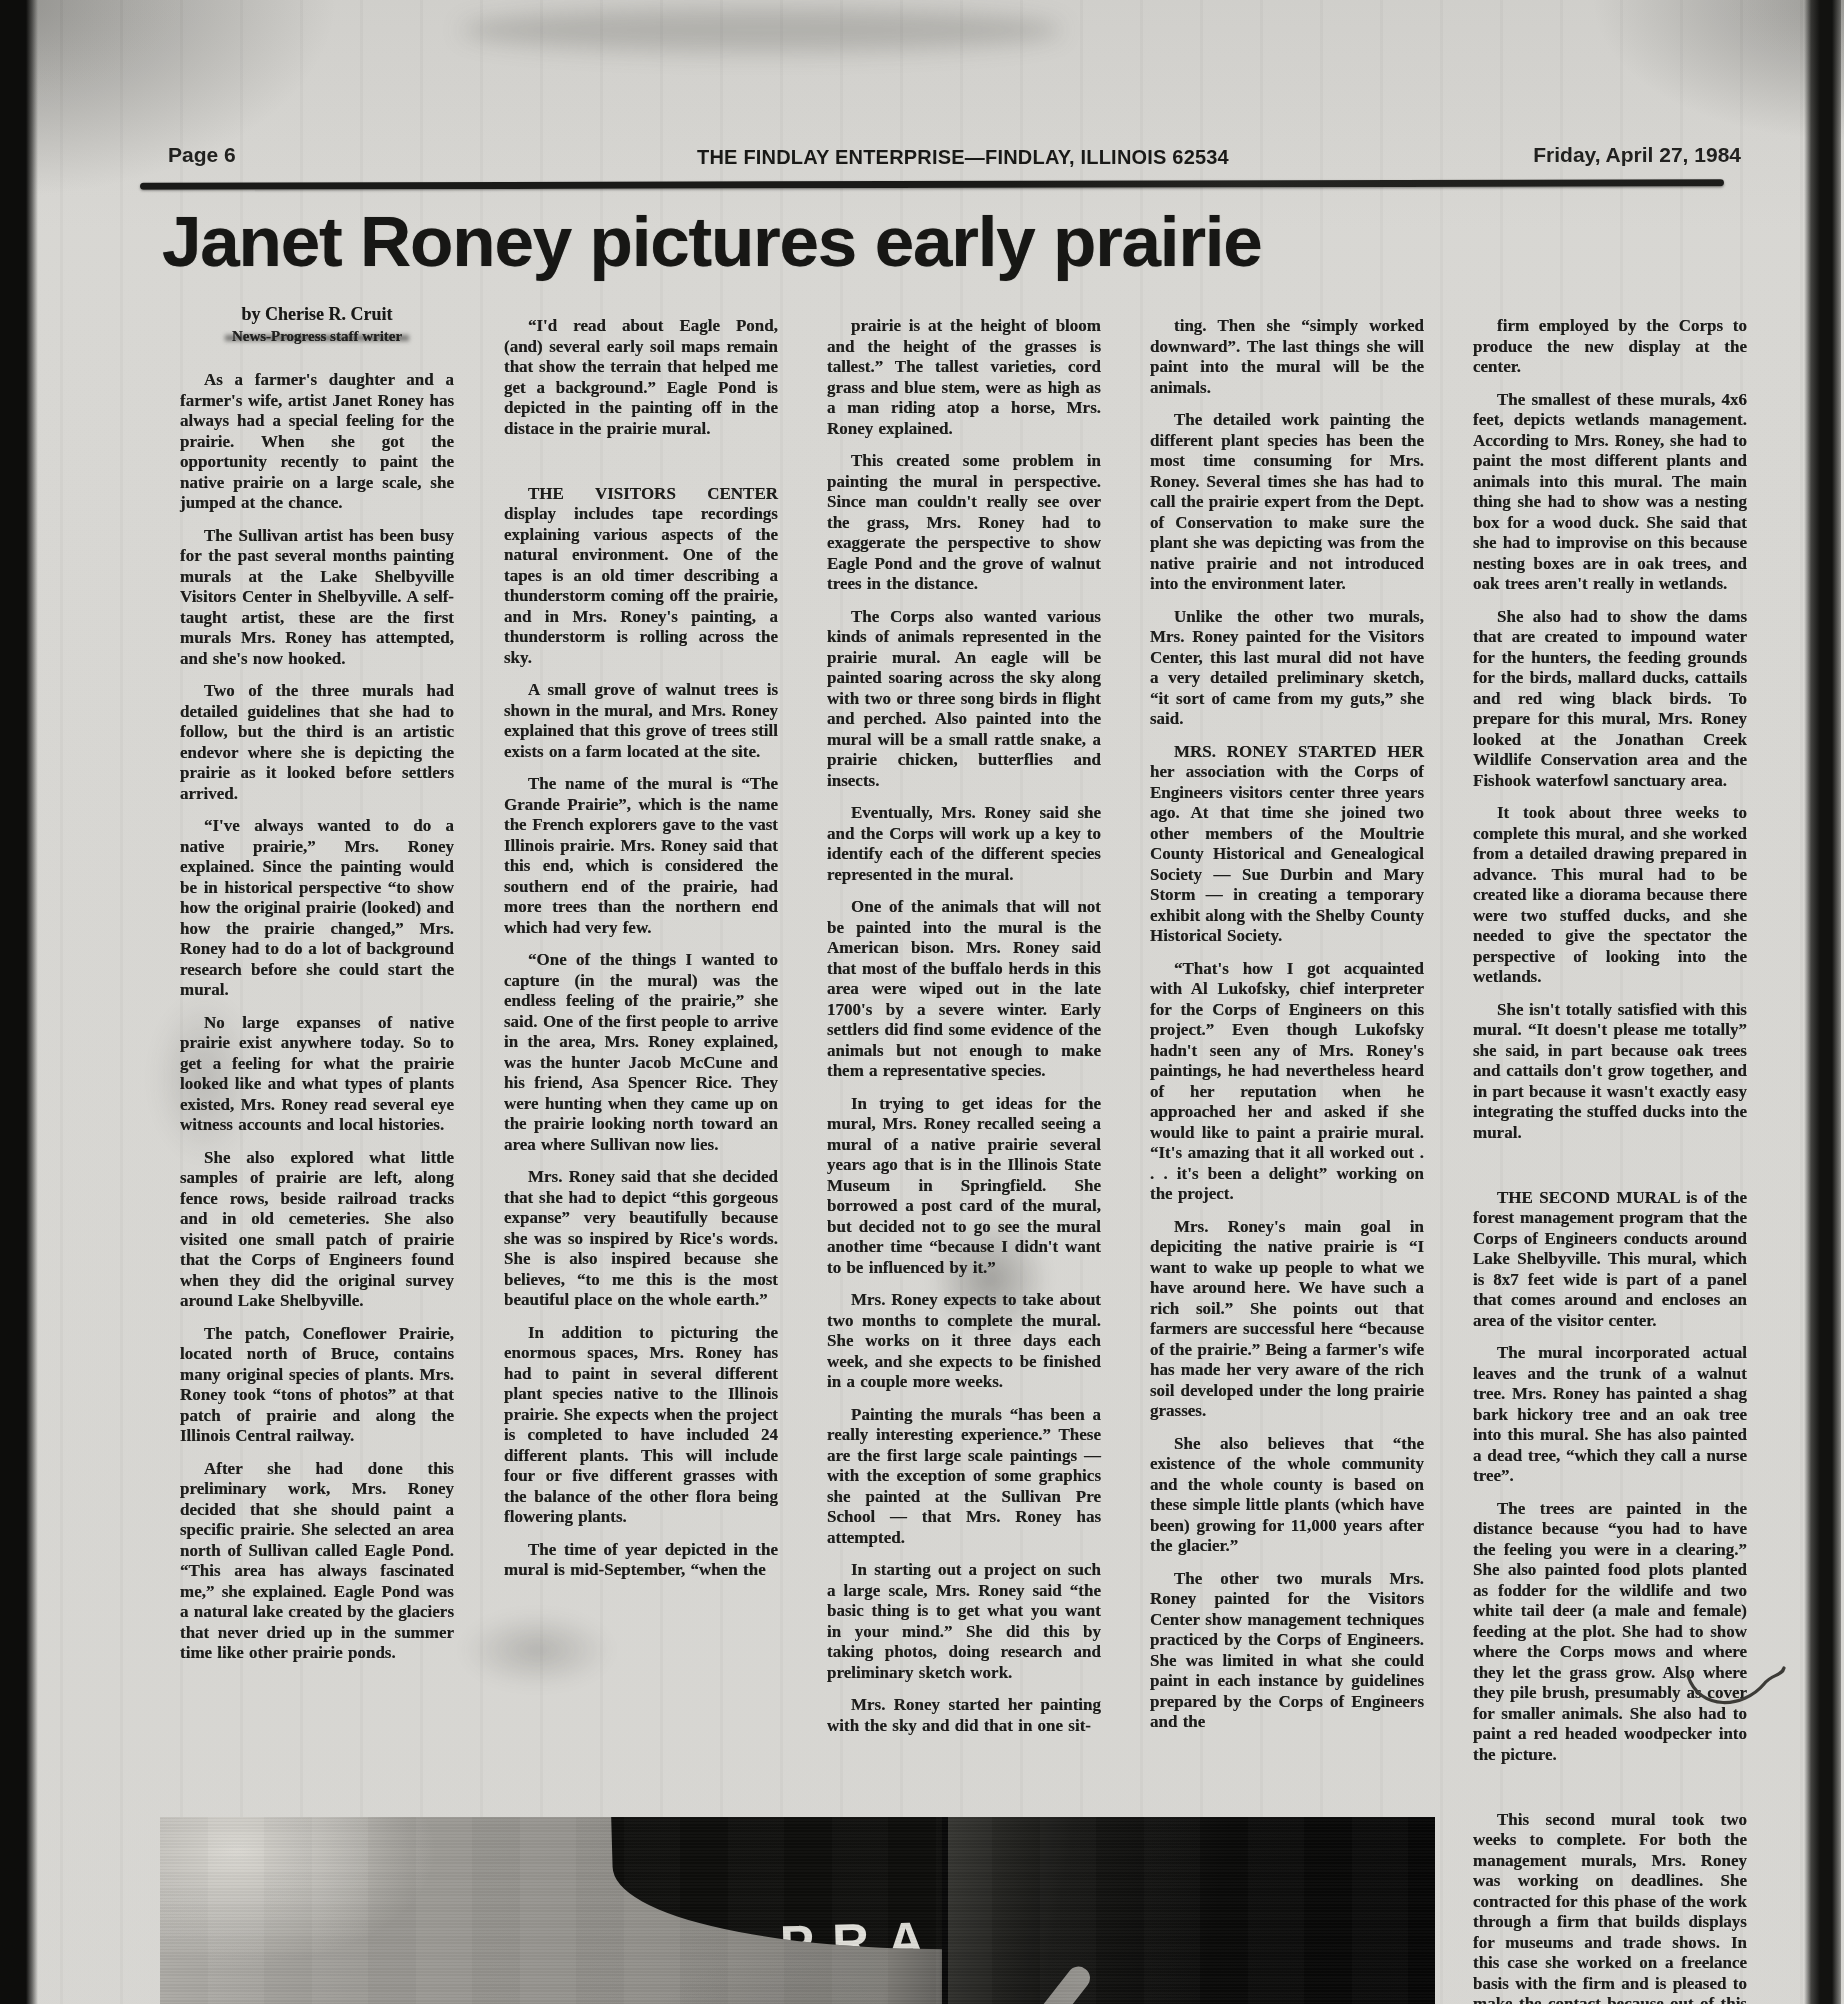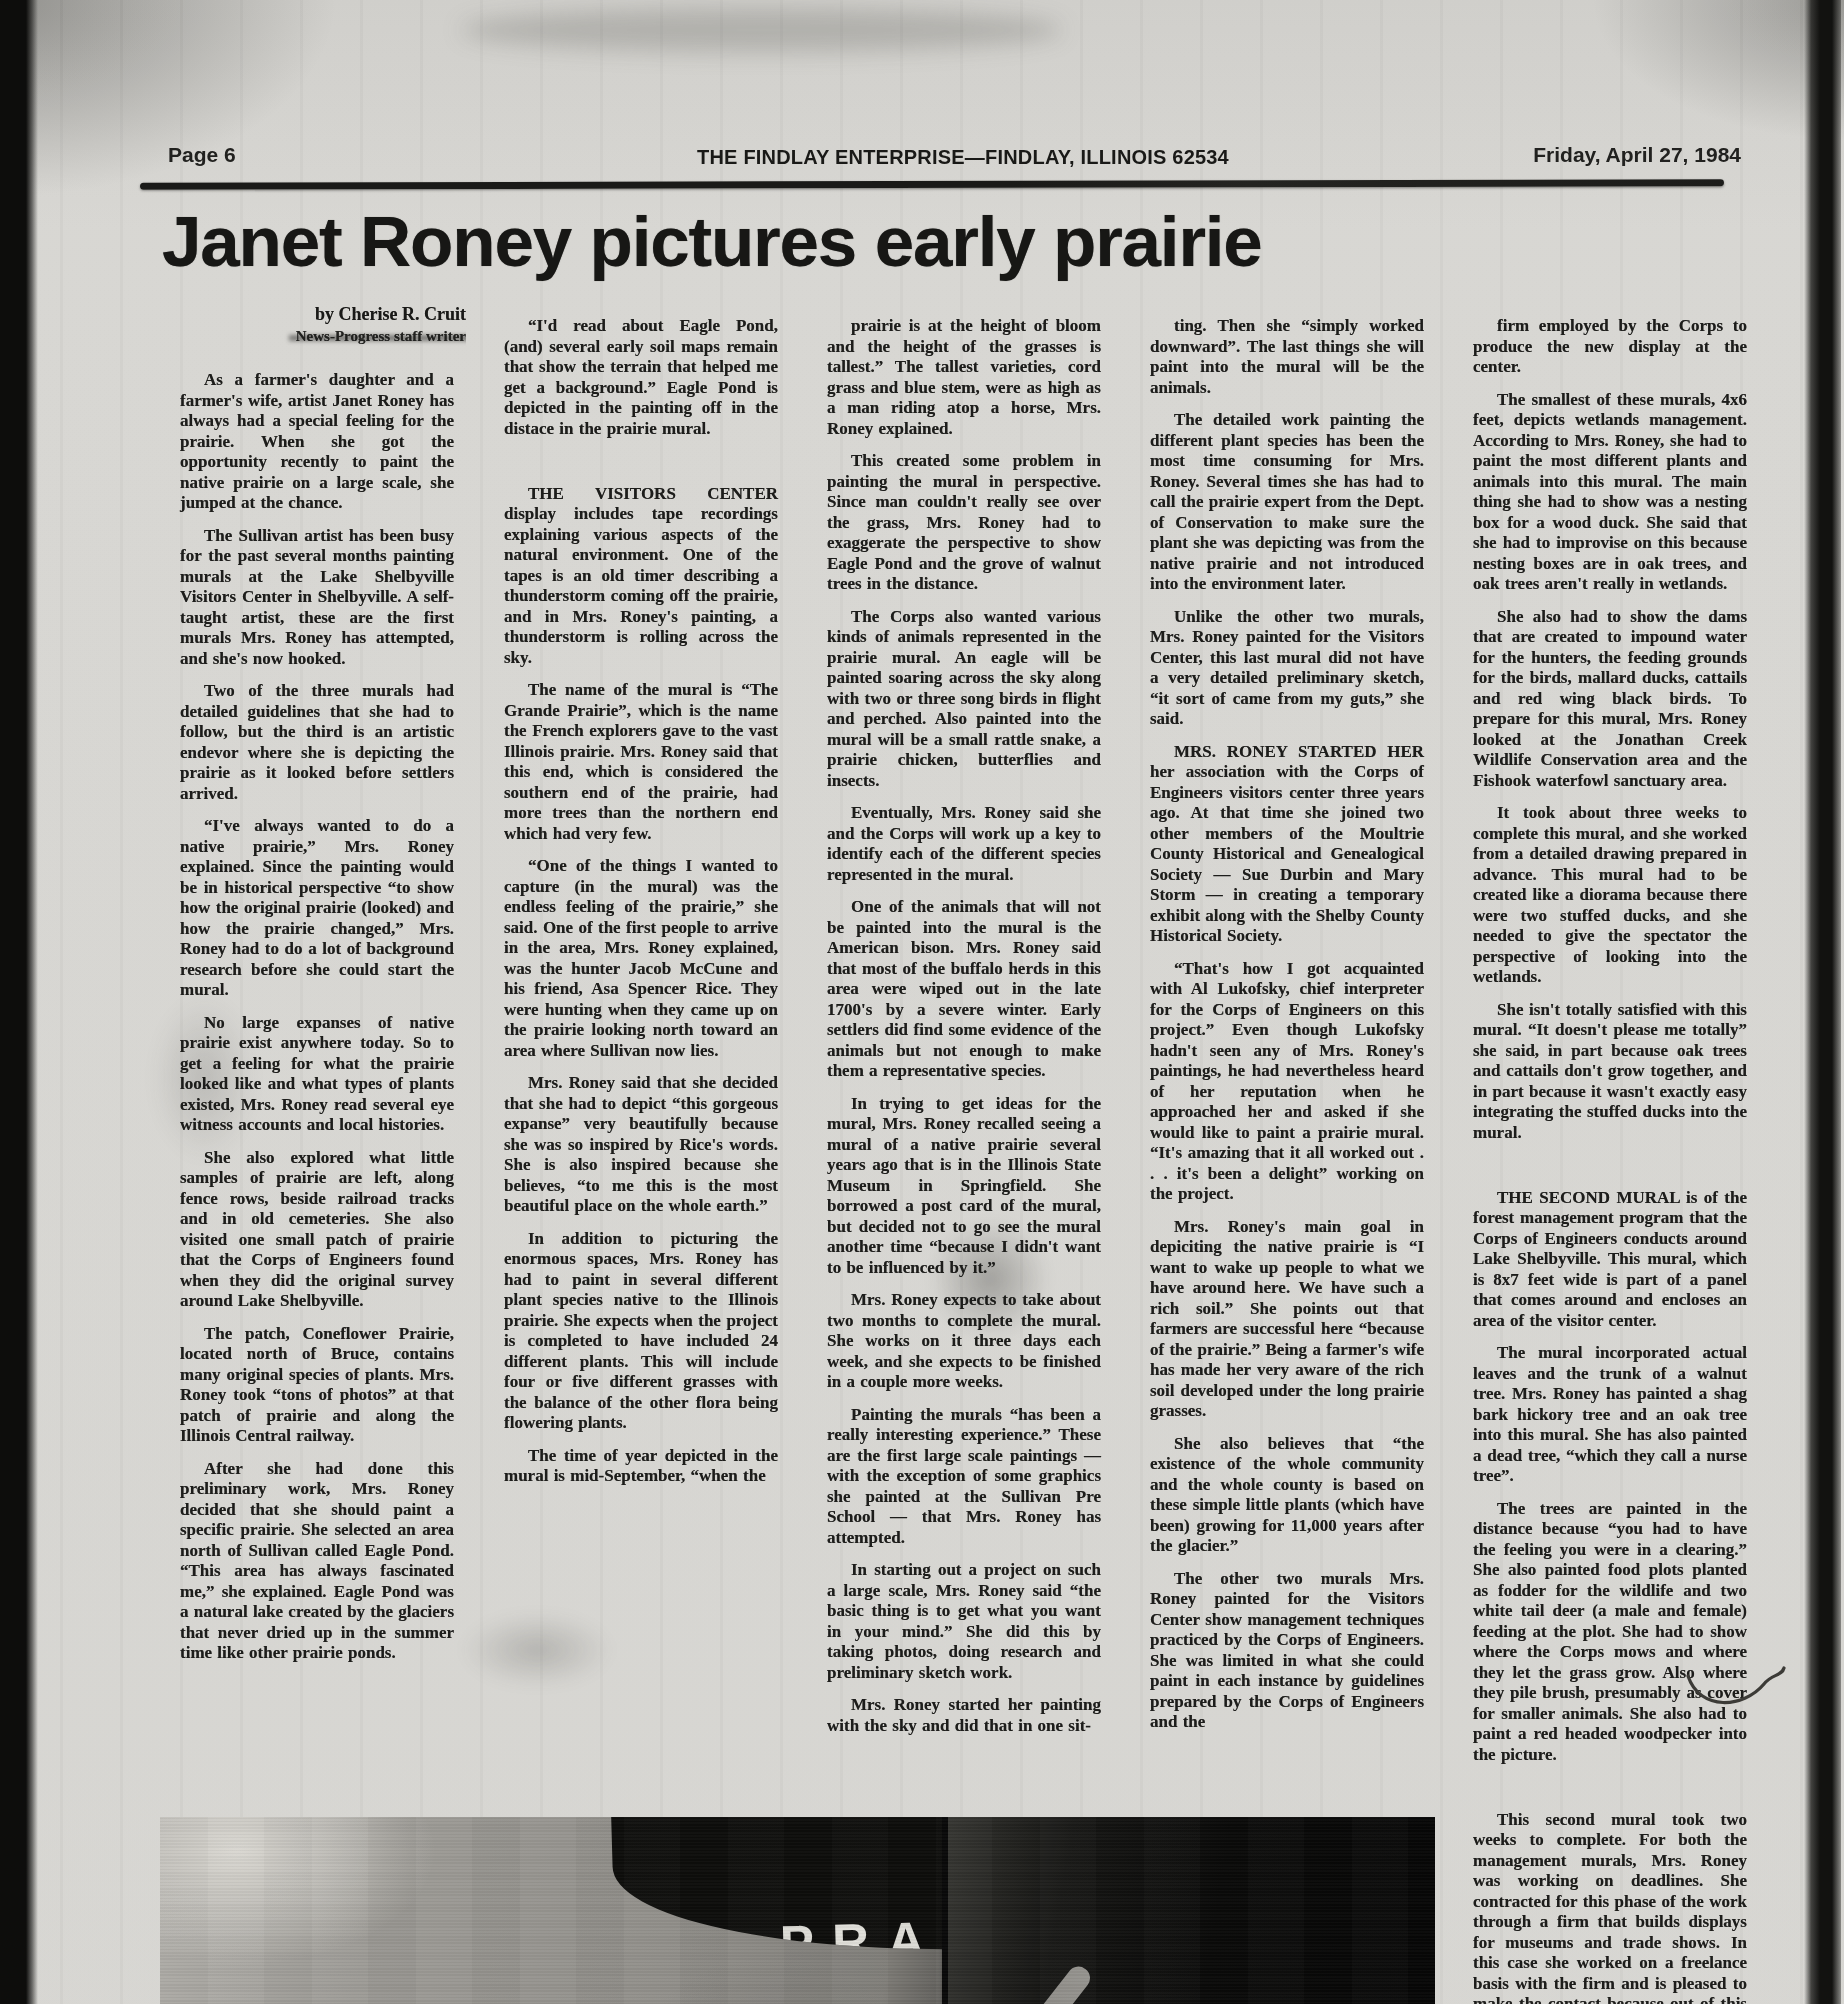--- a/index.html
+++ b/index.html
@@ -37,21 +37,21 @@
     font:bold 17px/20.5px "Liberation Serif", serif;text-align:justify;color:#1d1d1b;
     text-shadow:0 0 0.4px rgba(25,25,23,0.55);}
   .col .para{margin:12px;text-indent:24px;word-spacing:1px;}
   .col .para-spacer{margin:0;height:20.5px;}
   #col1{left:168px;height:1456px;}
   #col2{left:492px;height:1470px;}
   #col3{left:815px;height:1470px;}
   #col4{left:1138px;height:1470px;}
   #col5{left:1461px;height:2466px;}
 
-  .byline-wrap{text-align:right;margin-bottom:24px;text-indent:0;}
+  .byline-wrap{text-align:center;margin-bottom:24px;text-indent:0;}
   .byline-author{font:bold 18px/21.7px "Liberation Serif",serif;color:#191917;}
   .byline-title{position:relative;display:inline-block;font:bold 15px/18.4px "Liberation Serif",serif;color:#232321;}
   .byline-title::after{content:"";position:absolute;left:-4%;right:-4%;top:46%;height:6px;background:rgba(28,28,26,0.5);filter:blur(2px);}
 
   
   .photo{position:absolute;left:160px;top:1817px;width:1275px;height:839px;overflow:hidden;
     background:
       radial-gradient(361px 209px at 6% 4%, rgba(228,226,220,0.8), rgba(0,0,0,0) 55%),
       radial-gradient(281px 241px at 30% 55%, rgba(130,128,122,0.35), rgba(0,0,0,0) 70%),
       radial-gradient(200px 160px at 48% 30%, rgba(105,103,98,0.3), rgba(0,0,0,0) 70%),
@@ -103,20 +103,21 @@
         <p class="para">She also explored what little samples of prairie are left, along fence rows, beside railroad tracks and in old cemeteries. She also visited one small patch of prairie that the Corps of Engineers found when they did the original survey around Lake Shelbyville.</p>
         <p class="para">The patch, Coneflower Prairie, located north of Bruce, contains many original species of plants. Mrs. Roney took “tons of photos” at that patch of prairie and along the Illinois Central railway.</p>
         <p class="para">After she had done this preliminary work, Mrs. Roney decided that she should paint a specific prairie. She selected an area north of Sullivan called Eagle Pond. “This area has always fascinated me,” she explained. Eagle Pond was a natural lake created by the glaciers that never dried up in the summer time like other prairie ponds.</p>
       </div>
   </div>
 
   <div class="col" id="col2">
       <p class="para">“I'd read about Eagle Pond, (and) several early soil maps remain that show the terrain that helped me get a background.” Eagle Pond is depicted in the painting off in the distace in the prairie mural.</p>
       <p class="para-spacer"></p>
       <p class="para">THE VISITORS CENTER display includes tape recordings explaining various aspects of the natural environment. One of the tapes is an old timer describing a thunderstorm coming off the prairie, and in Mrs. Roney's painting, a thunderstorm is rolling across the sky.</p>
+      <p class="para">A small grove of walnut trees is shown in the mural, and Mrs. Roney explained that this grove of trees still exists on a farm located at the site.</p>
       <p class="para">The name of the mural is “The Grande Prairie”, which is the name the French explorers gave to the vast Illinois prairie. Mrs. Roney said that this end, which is considered the southern end of the prairie, had more trees than the northern end which had very few.</p>
       <p class="para">“One of the things I wanted to capture (in the mural) was the endless feeling of the prairie,” she said. One of the first people to arrive in the area, Mrs. Roney explained, was the hunter Jacob McCune and his friend, Asa Spencer Rice. They were hunting when they came up on the prairie looking north toward an area where Sullivan now lies.</p>
       <p class="para">Mrs. Roney said that she decided that she had to depict “this gorgeous expanse” very beautifully because she was so inspired by Rice's words. She is also inspired because she believes, “to me this is the most beautiful place on the whole earth.”</p>
       <p class="para">In addition to picturing the enormous spaces, Mrs. Roney has had to paint in several different plant species native to the Illinois prairie. She expects when the project is completed to have included 24 different plants. This will include four or five different grasses with the balance of the other flora being flowering plants.</p>
       <p class="para">The time of year depicted in the mural is mid-September, “when the</p>
     </div>
   <div class="col" id="col3">
       <p class="para">prairie is at the height of bloom and the height of the grasses is tallest.” The tallest varieties, cord grass and blue stem, were as high as a man riding atop a horse, Mrs. Roney explained.</p>
       <p class="para">This created some problem in painting the mural in perspective. Since man couldn't really see over the grass, Mrs. Roney had to exaggerate the perspective to show Eagle Pond and the grove of walnut trees in the distance.</p>
       <p class="para">The Corps also wanted various kinds of animals represented in the prairie mural. An eagle will be painted soaring across the sky along with two or three song birds in flight and perched. Also painted into the mural will be a small rattle snake, a prairie chicken, butterflies and insects.</p>

